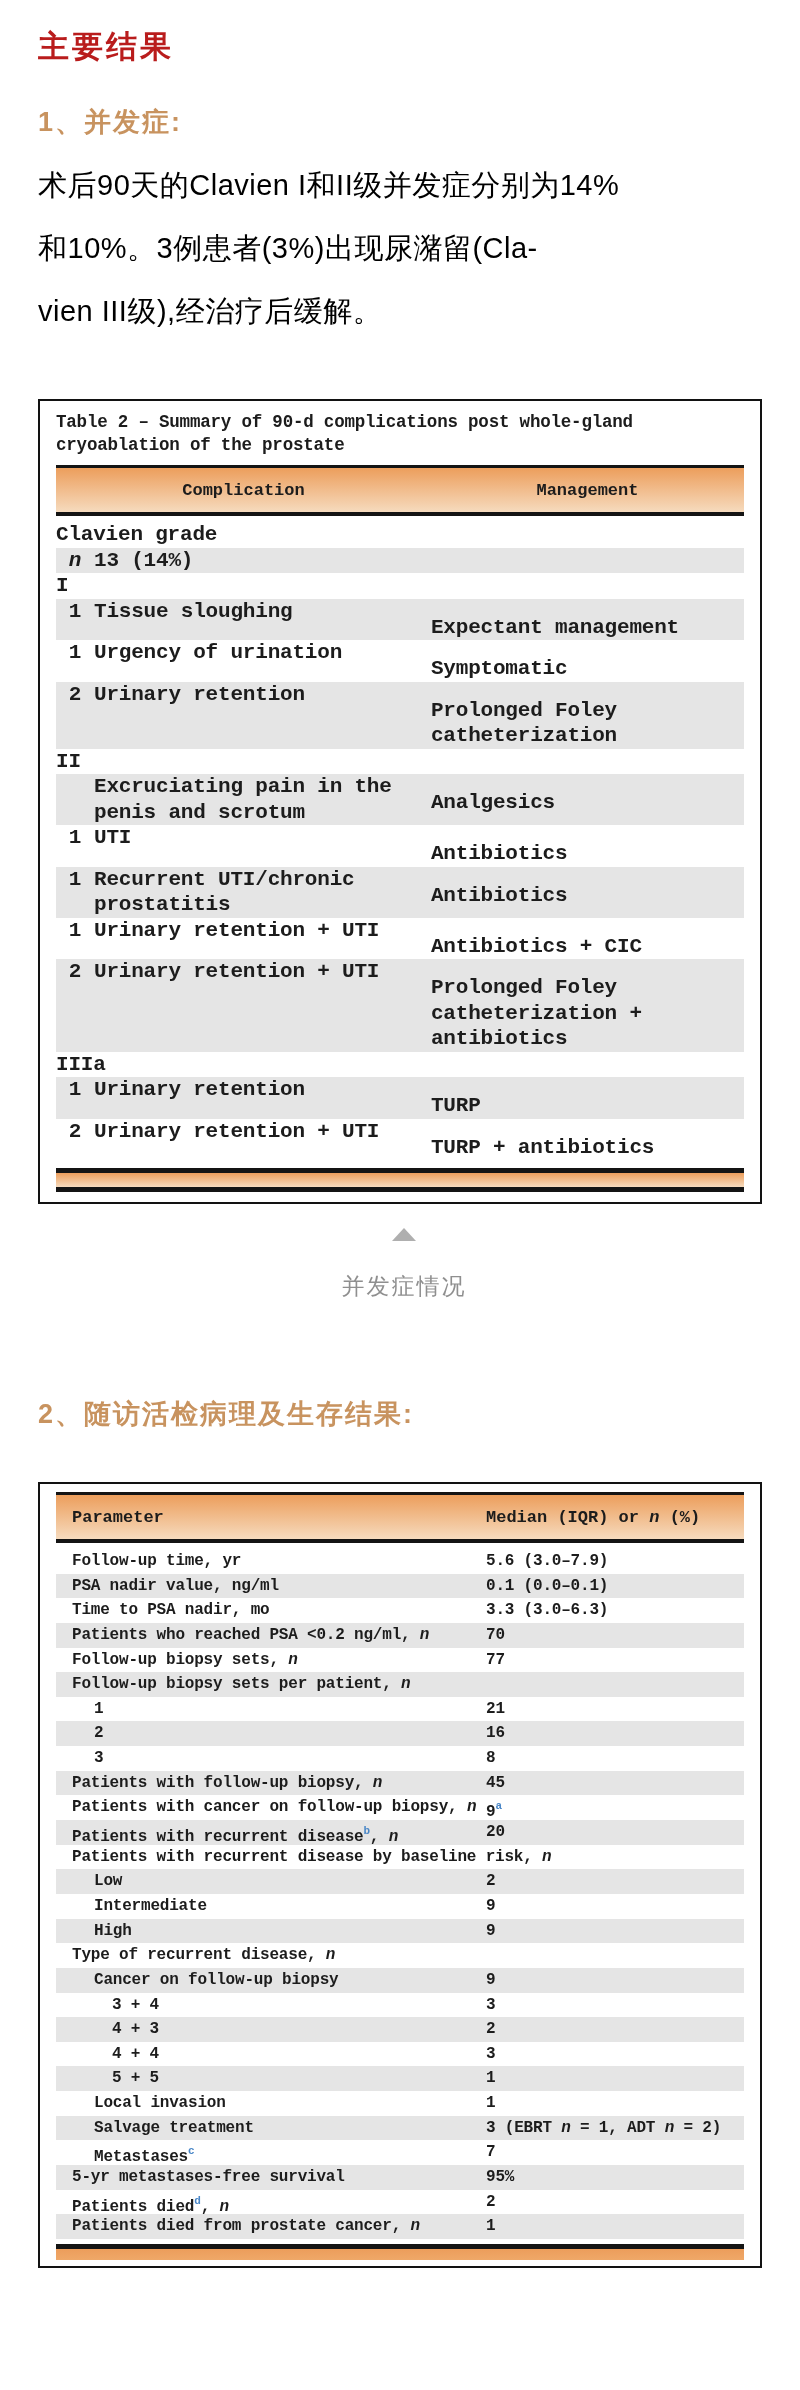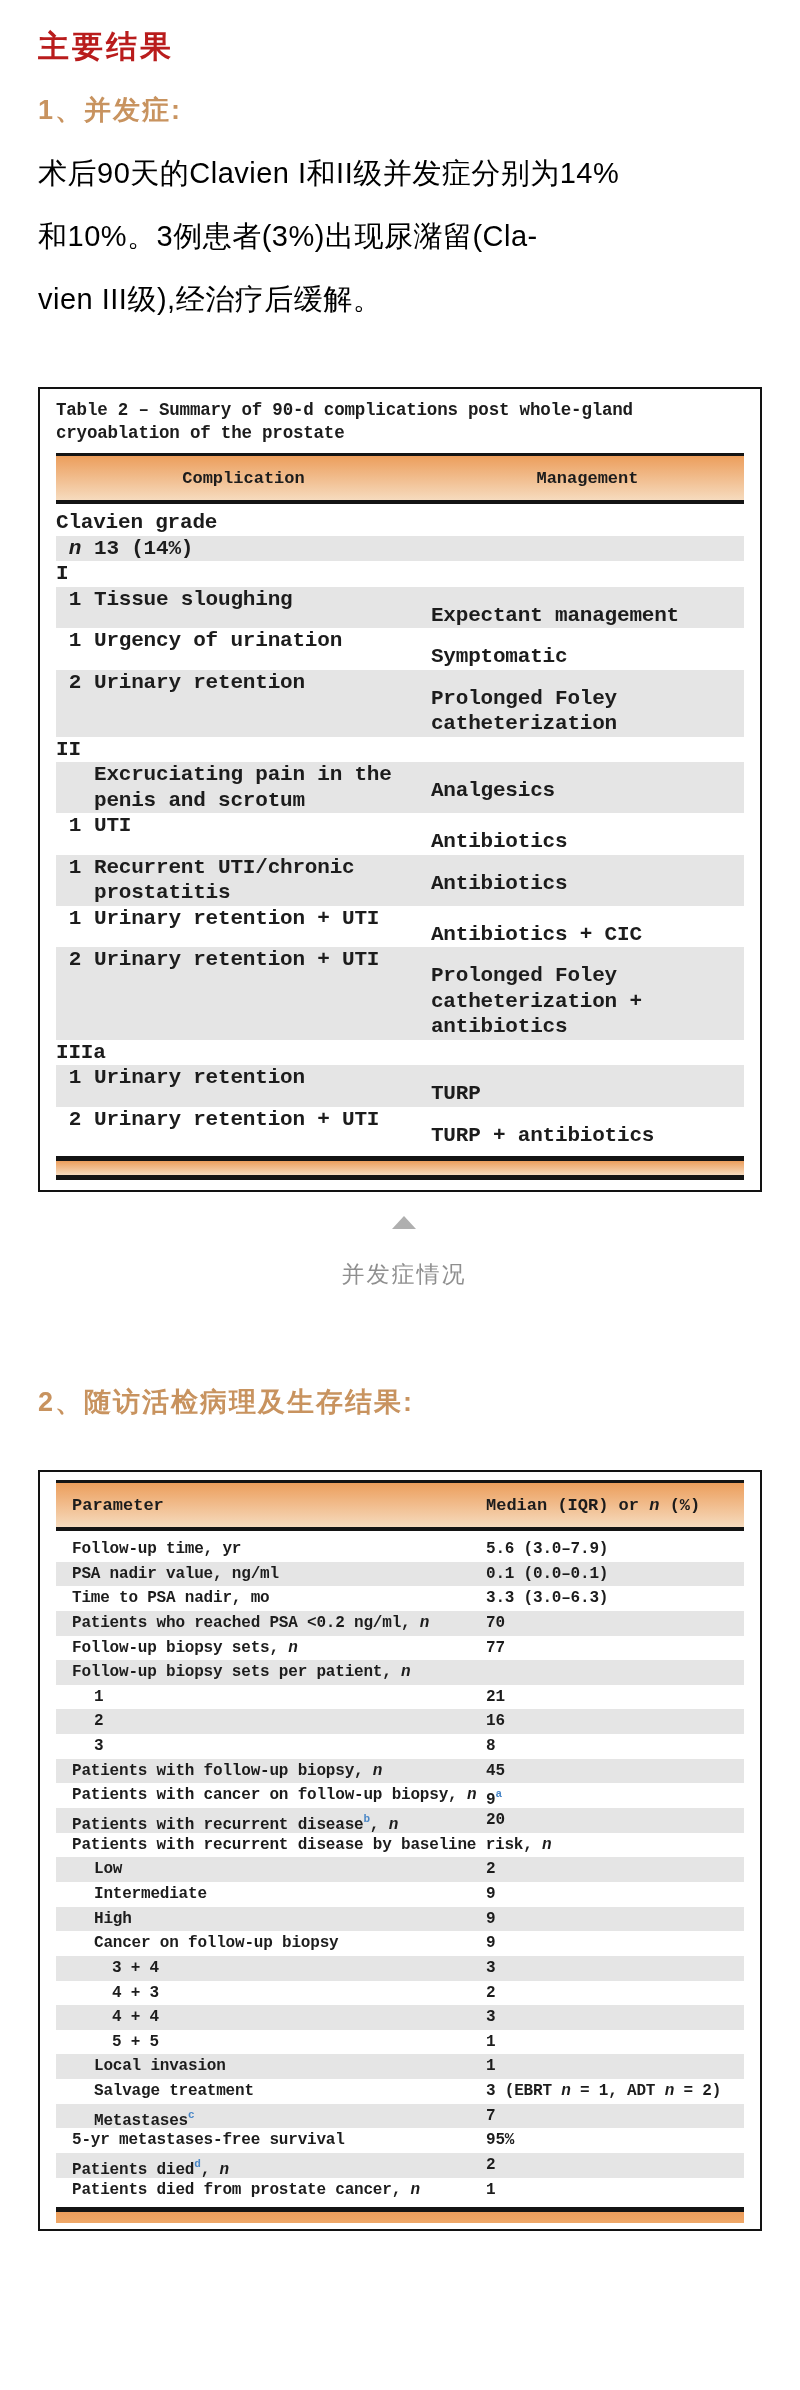--- a/index.html
+++ b/index.html
@@ -13,21 +13,21 @@
 
   .main-title {
     font-family:"Liberation Serif", serif;
     font-size:31px; font-weight:bold; color:#b91c1c;
     letter-spacing:3px;
   }
   .sec-heading {
     font-size:27px; font-weight:bold; color:#C8935F;
     letter-spacing:2px;
   }
-  .sec1-heading { margin-top:24px; }
+  .sec1-heading { margin-top:36px; }
   .sec2-heading { margin-top:94px; }
 
   .para { margin-top:14px; }
   .para .line {
     font-size:29px; color:#000000; line-height:63px;
     letter-spacing:0.5px; white-space:nowrap;
   }
 
   
   .tbox {
@@ -278,20 +278,24 @@
           <div class="cell pval">2</div>
         </div>
         <div class="prow ind1">
           <div class="cell pname">Intermediate</div>
           <div class="cell pval">9</div>
         </div>
         <div class="prow ind1">
           <div class="cell pname">High</div>
           <div class="cell pval">9</div>
         </div>
+        <div class="prow">
+          <div class="cell pname">Type of recurrent disease, <i>n</i></div>
+          <div class="cell pval"></div>
+        </div>
         <div class="prow ind1">
           <div class="cell pname">Cancer on follow-up biopsy</div>
           <div class="cell pval">9</div>
         </div>
         <div class="prow ind2">
           <div class="cell pname">3 + 4</div>
           <div class="cell pval">3</div>
         </div>
         <div class="prow ind2">
           <div class="cell pname">4 + 3</div>

